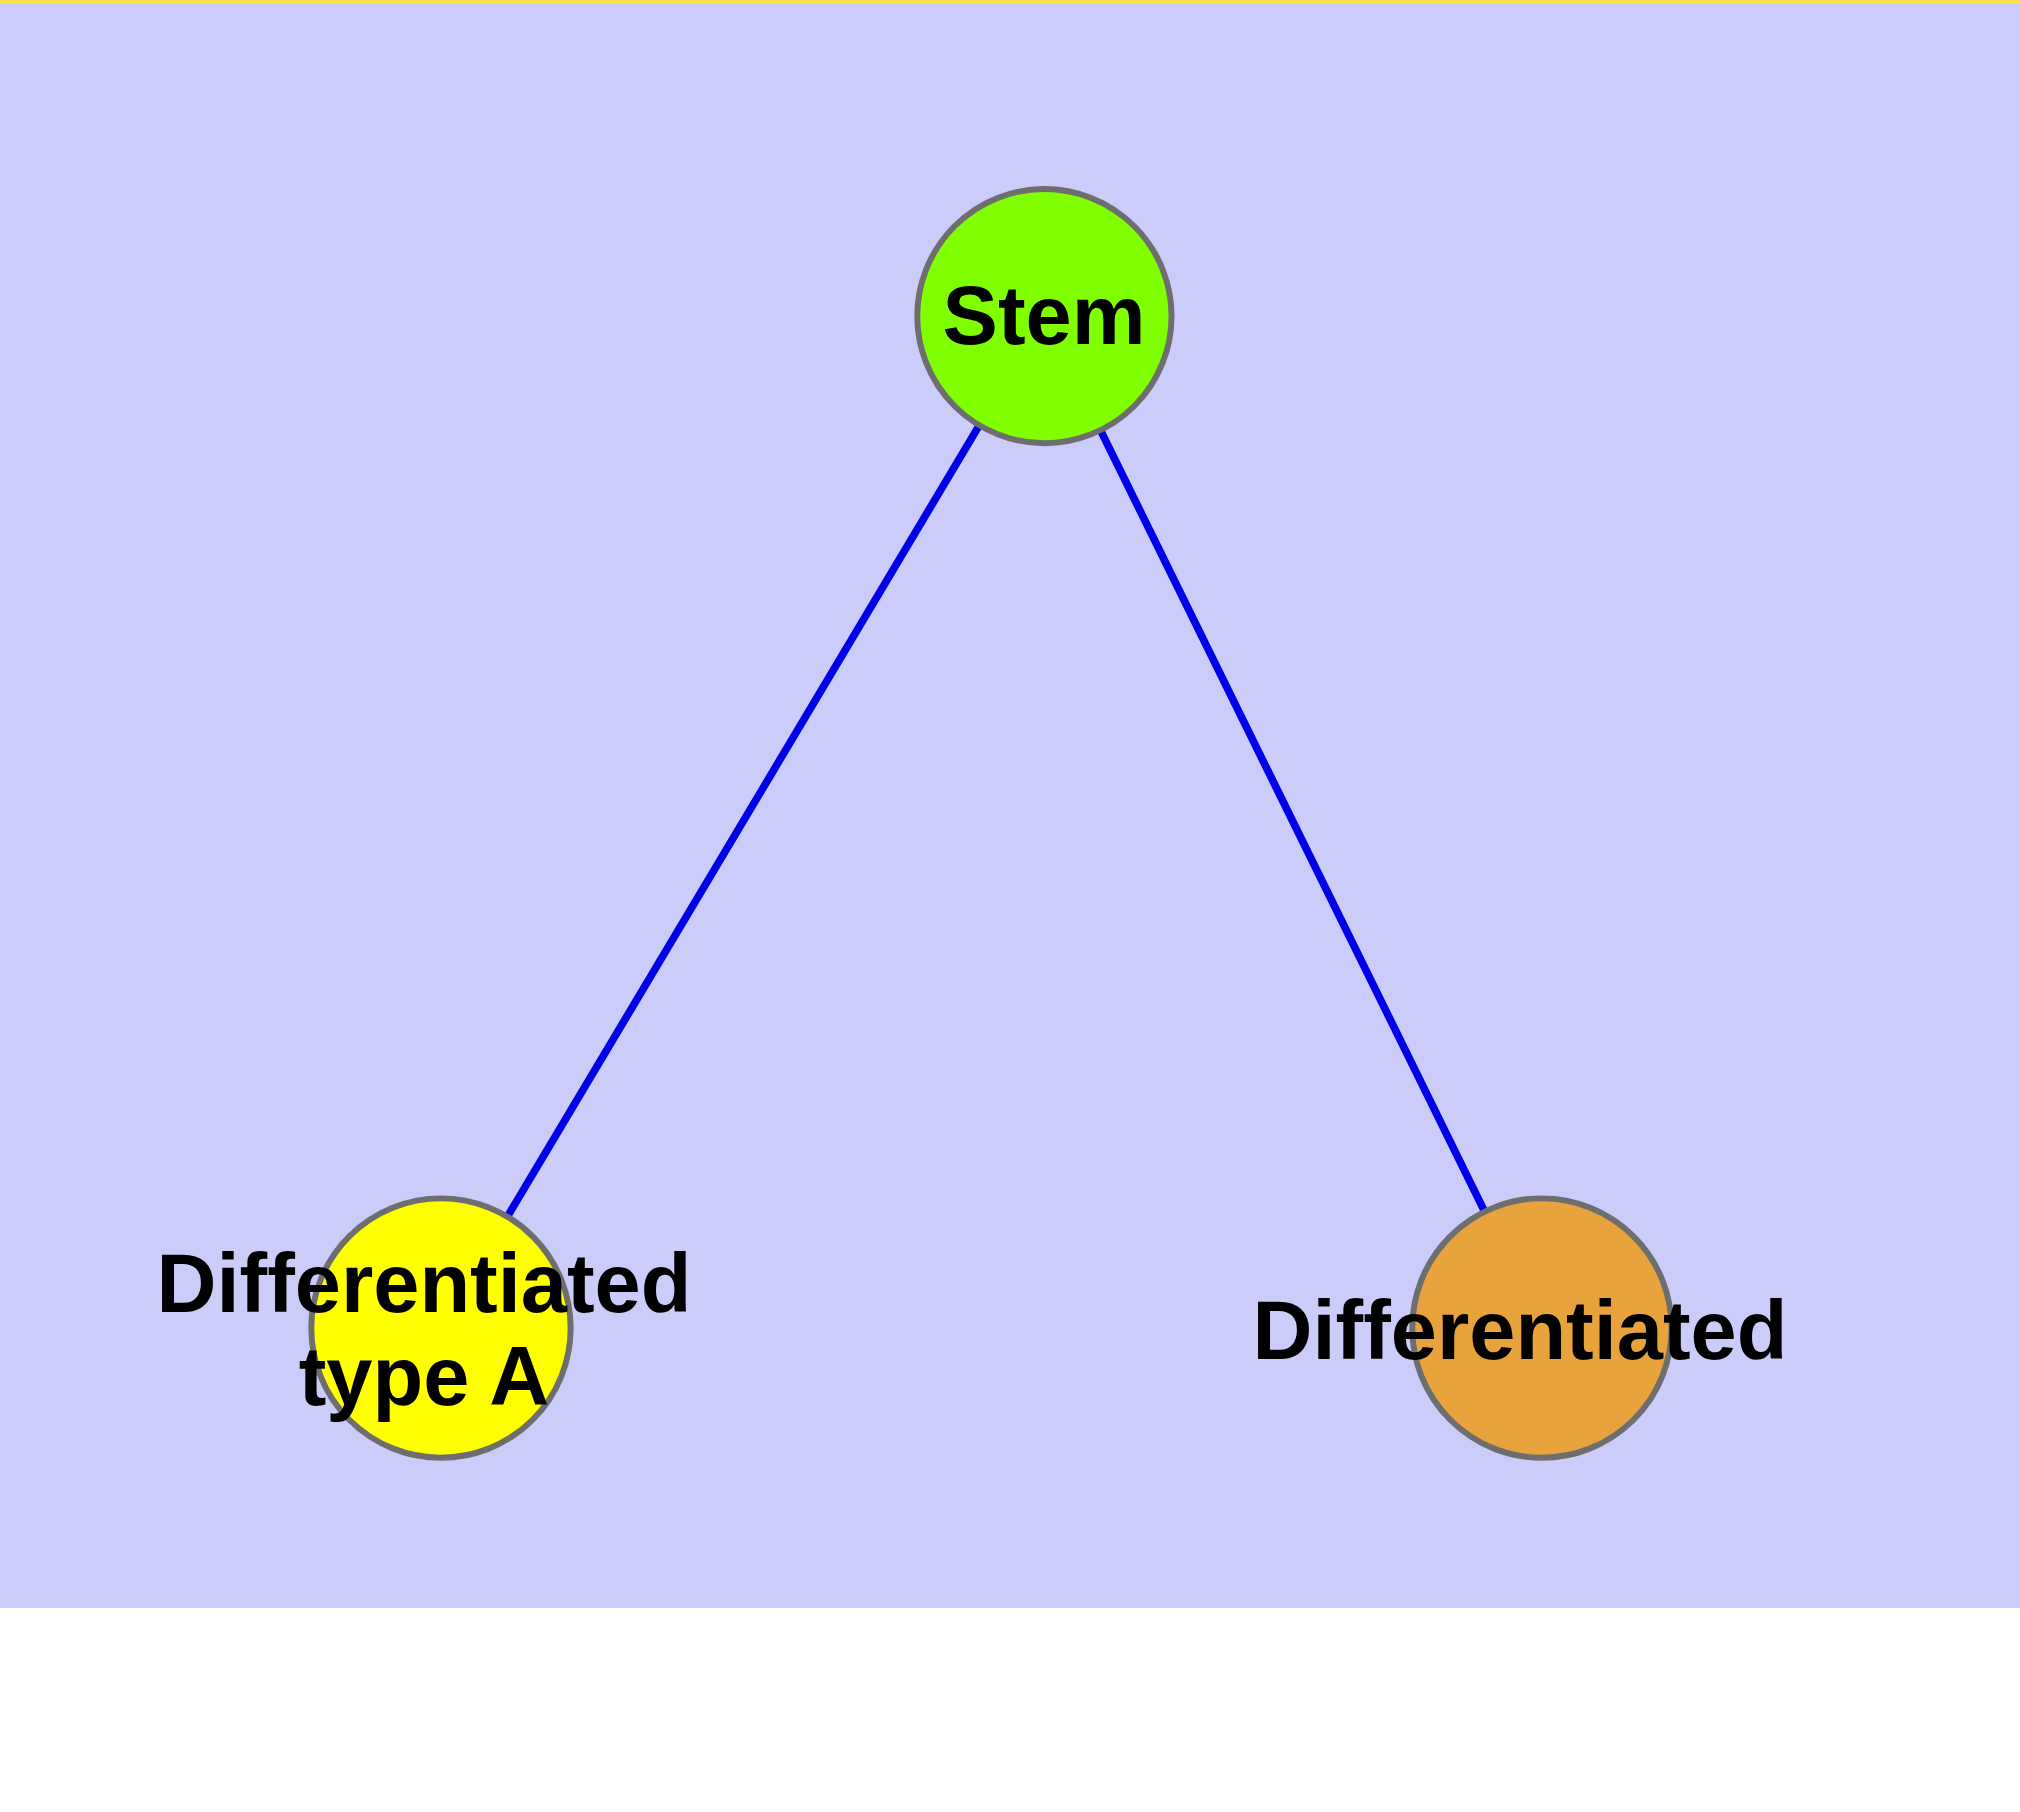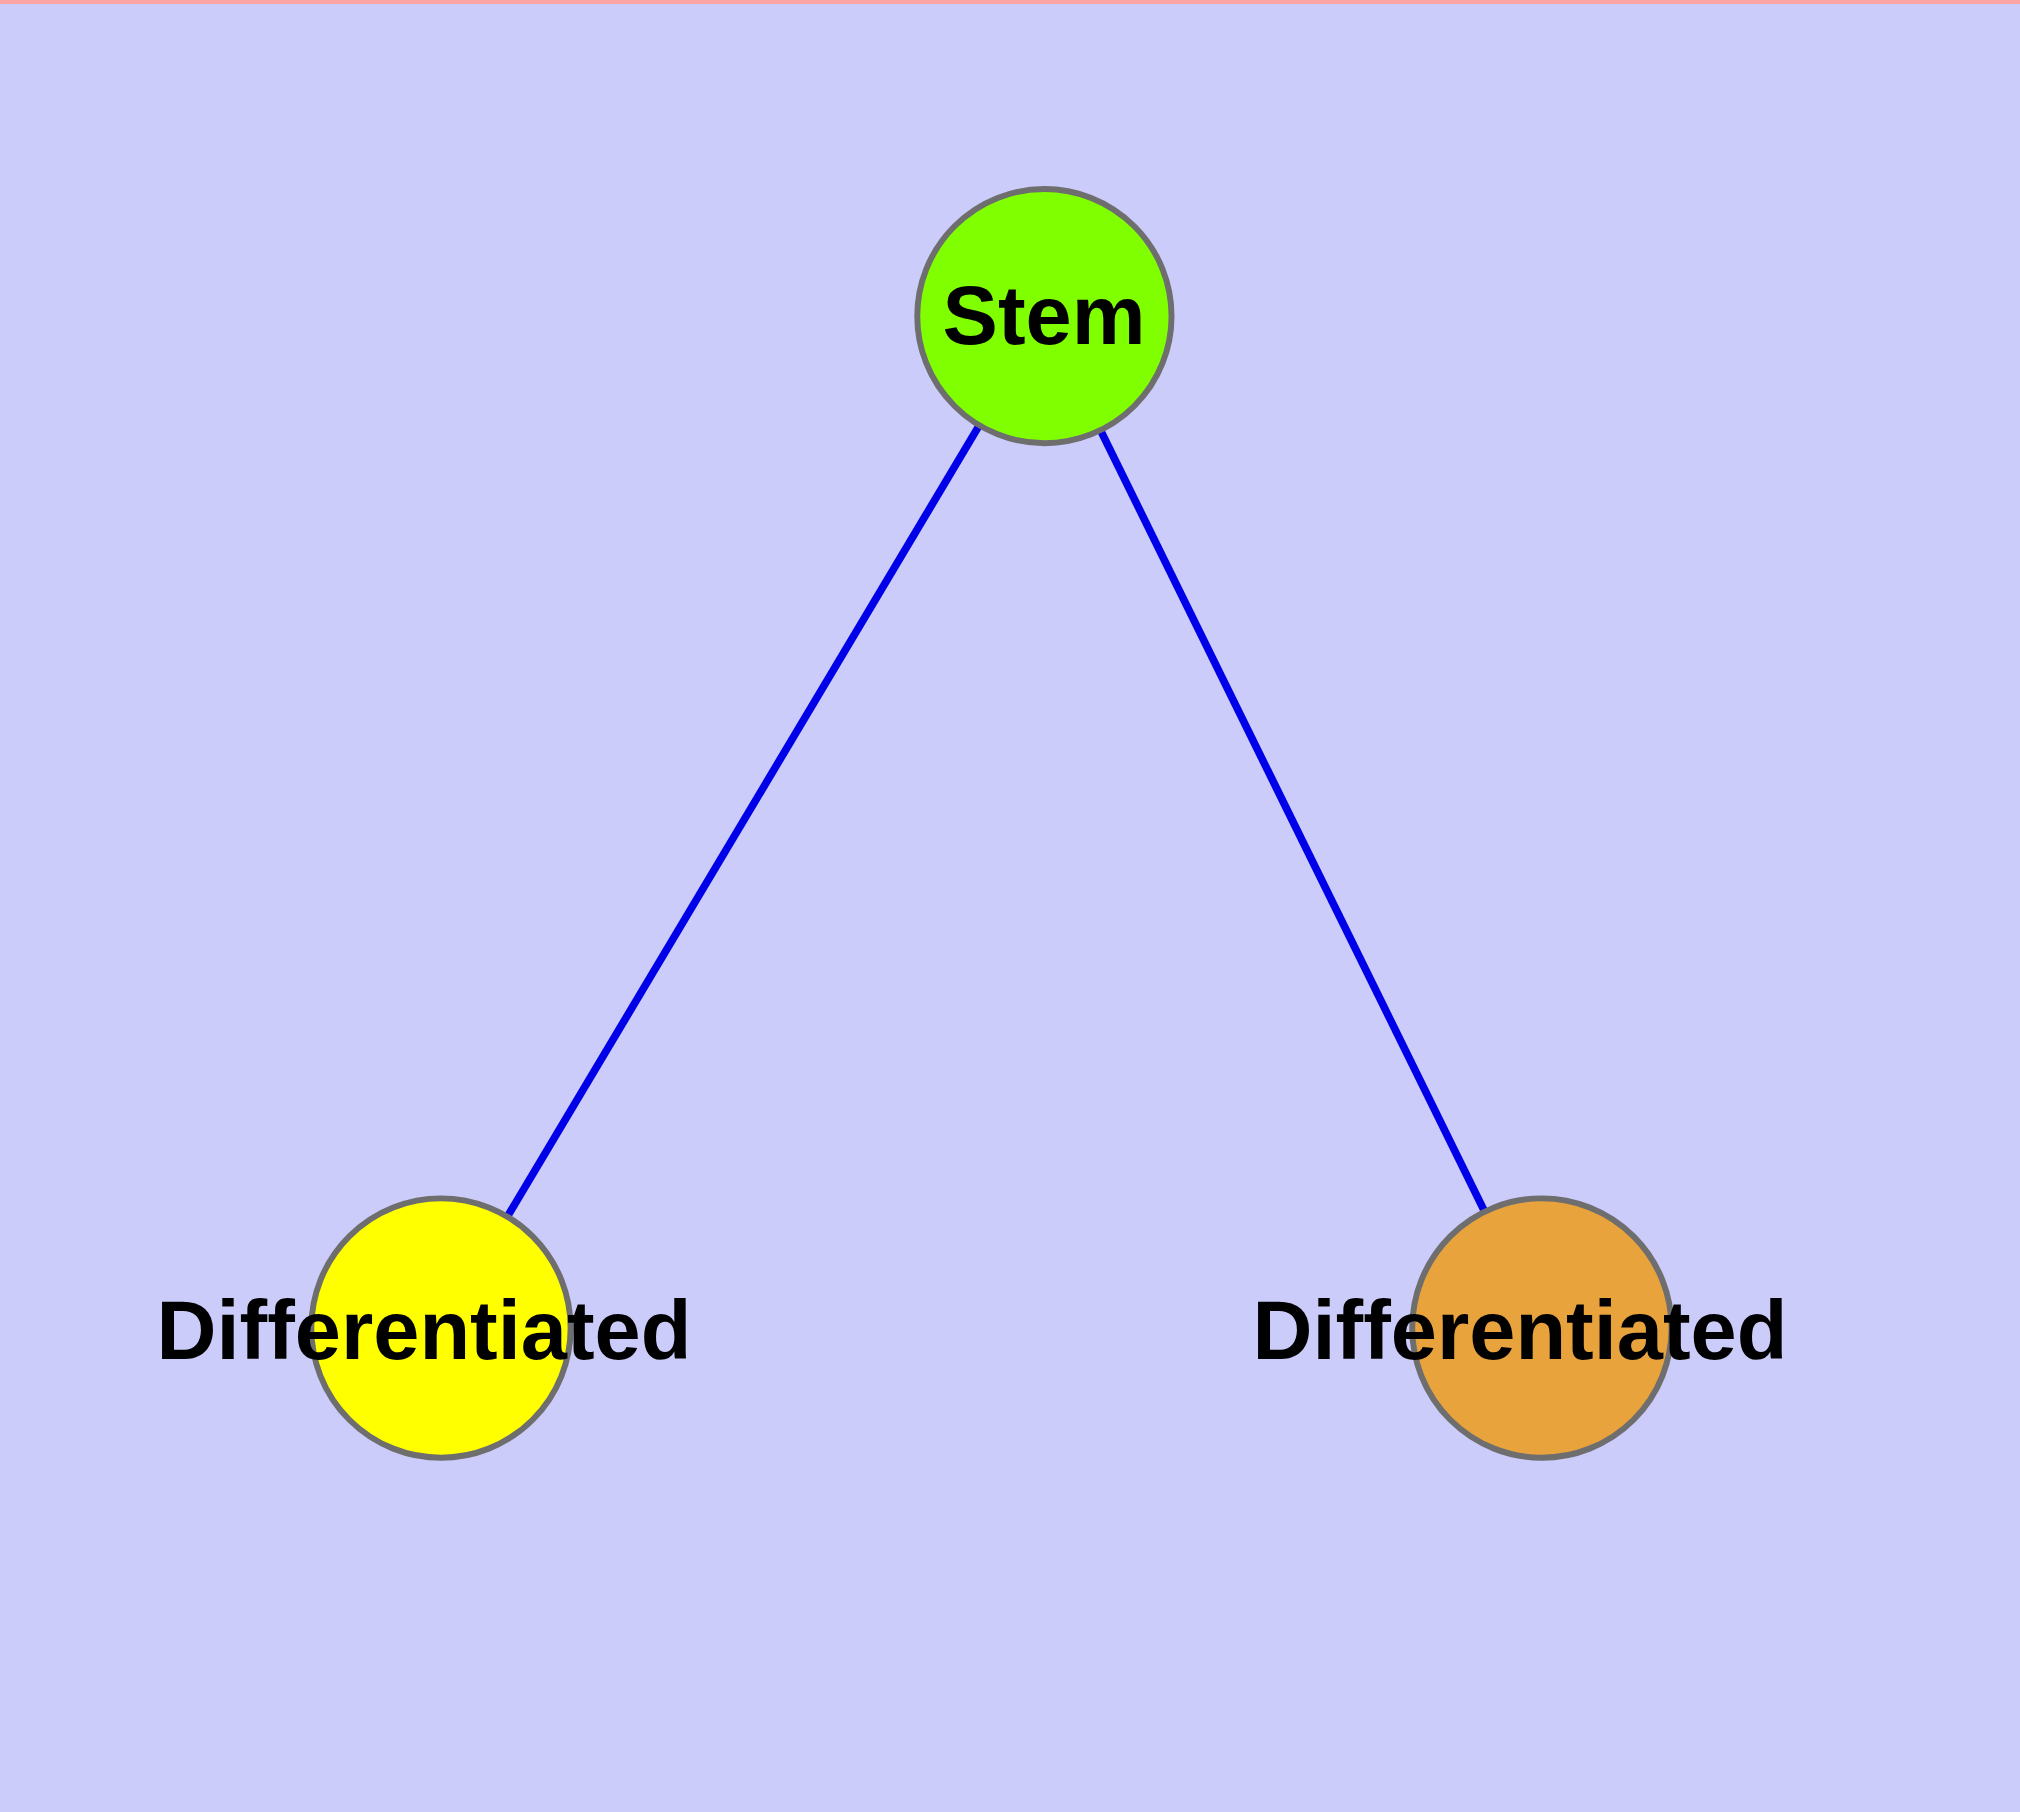--- a/index.html
+++ b/index.html
@@ -4,23 +4,23 @@
 <title>Cell differentiation graph</title>
 <style>
   html, body {
     margin: 0;
     padding: 0;
     background: #ffffff;
   }
   #canvas {
     position: relative;
     width: 2021px;
-    height: 1812px;
+    height: 1608px;
     overflow: hidden;
-    background: #fca5a5;
+    background: #fde047;
     font-family: "Liberation Sans", sans-serif;
   }
   #plot-background {
     position: absolute;
     left: 0;
     top: 4.2px;
     width: 2021px;
     height: 1808px;
     background: #ccccfa;
   }
@@ -63,20 +63,21 @@
       <circle cx="1819" cy="1567" r="153" fill="#e8a33d" stroke="#6e6e6e" stroke-width="7"></circle>
     </g>
   </svg>
 
   <div class="node-label" style="left:1044px; top:316px; font-size:83px;">
     <span class="label-line">Stem</span>
   </div>
 
   <div class="node-label" style="left:424px; top:1331px; font-size:83px;">
     <span class="label-line">Differentiated</span>
+    <span class="label-line">type A</span>
   </div>
 
   <div class="node-label" style="left:1520px; top:1331px; font-size:83px;">
     <span class="label-line">Differentiated</span>
   </div>
 
 </div>
 
 
 </body></html>

